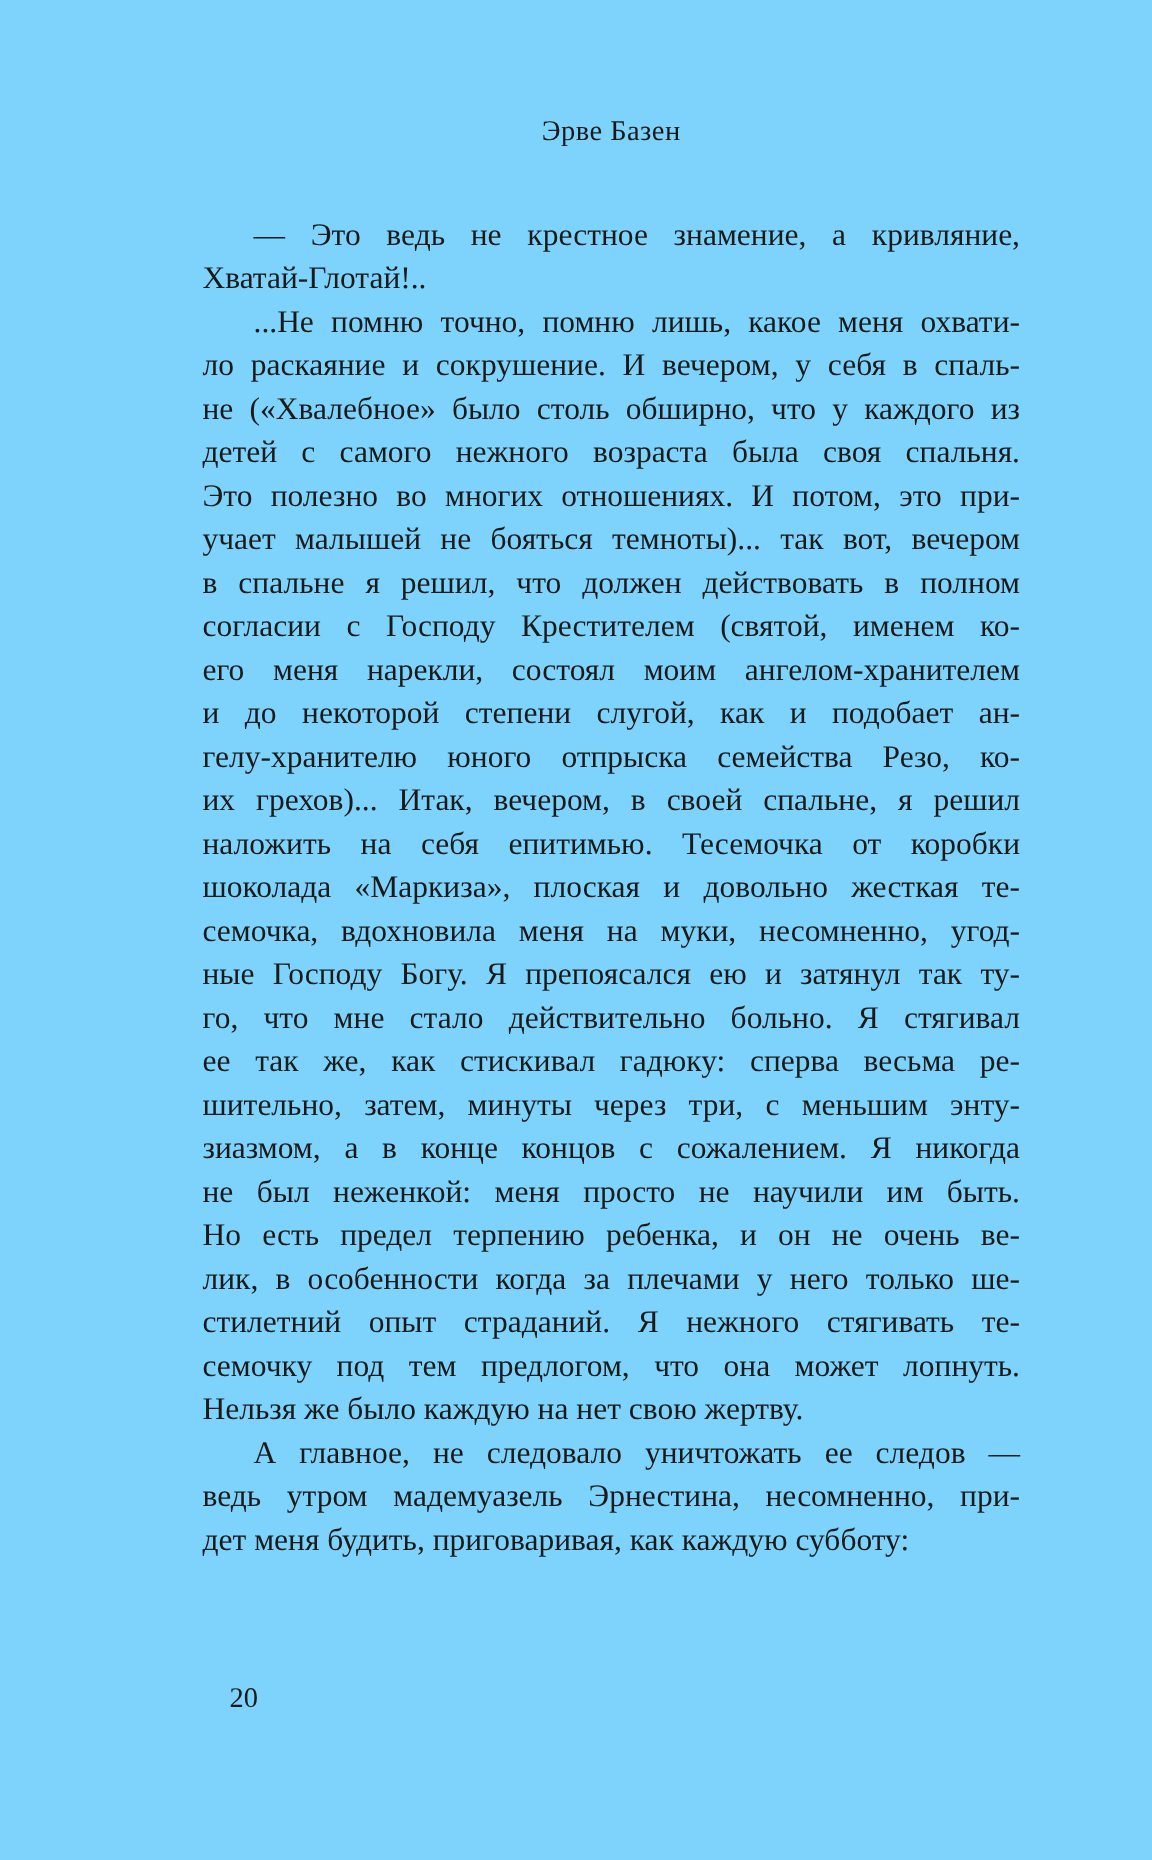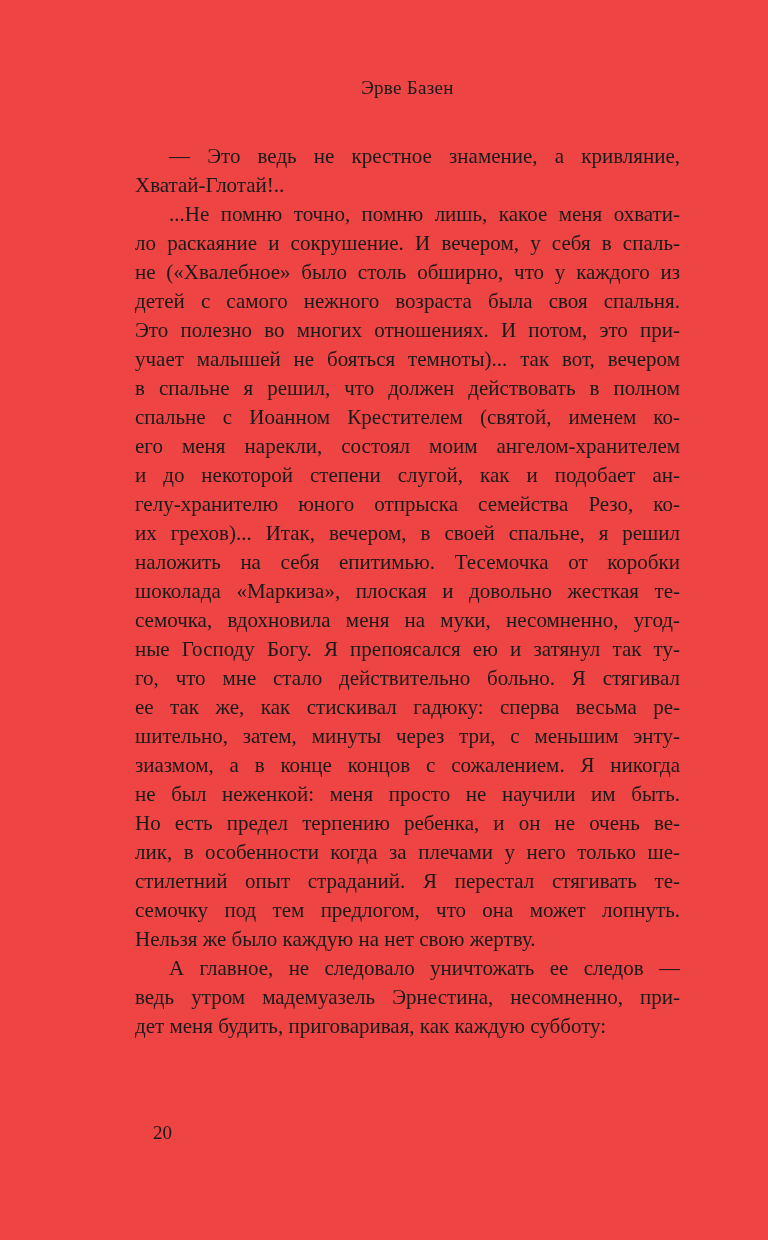--- a/index.html
+++ b/index.html
@@ -4,21 +4,21 @@
 <style>
   html, body {
     margin: 0;
     padding: 0;
     background: #ffffff;
   }
   .page {
     position: relative;
     width: 768px;
     height: 1240px;
-    background: #ef4444;
+    background: #7dd3fc;
     box-sizing: border-box;
     padding: 78px 88px 0 135px;
     font-family: "Liberation Serif", "DejaVu Serif", serif;
     color: #1a1a1a;
     overflow: hidden;
   }
   .running-head {
     text-align: center;
     font-size: 19px;
     line-height: 20px;
@@ -70,37 +70,37 @@
         <div class="line last">Хватай-Глотай!..</div>
       </div>
       <div class="paragraph">
         <div class="line first">...Не помню точно, помню лишь, какое меня охвати-</div>
         <div class="line">ло раскаяние и сокрушение. И вечером, у себя в спаль-</div>
         <div class="line">не («Хвалебное» было столь обширно, что у каждого из</div>
         <div class="line">детей с самого нежного возраста была своя спальня.</div>
         <div class="line">Это полезно во многих отношениях. И потом, это при-</div>
         <div class="line">учает малышей не бояться темноты)... так вот, вечером</div>
         <div class="line">в спальне я решил, что должен действовать в полном</div>
-        <div class="line">спальне с Иоанном Крестителем (святой, именем ко-</div>
+        <div class="line">согласии с Господу Крестителем (святой, именем ко-</div>
         <div class="line">его меня нарекли, состоял моим ангелом-хранителем</div>
         <div class="line">и до некоторой степени слугой, как и подобает ан-</div>
         <div class="line">гелу-хранителю юного отпрыска семейства Резо, ко-</div>
         <div class="line">их грехов)... Итак, вечером, в своей спальне, я решил</div>
         <div class="line">наложить на себя епитимью. Тесемочка от коробки</div>
         <div class="line">шоколада «Маркиза», плоская и довольно жесткая те-</div>
         <div class="line">семочка, вдохновила меня на муки, несомненно, угод-</div>
         <div class="line">ные Господу Богу. Я препоясался ею и затянул так ту-</div>
         <div class="line">го, что мне стало действительно больно. Я стягивал</div>
         <div class="line">ее так же, как стискивал гадюку: сперва весьма ре-</div>
         <div class="line">шительно, затем, минуты через три, с меньшим энту-</div>
         <div class="line">зиазмом, а в конце концов с сожалением. Я никогда</div>
         <div class="line">не был неженкой: меня просто не научили им быть.</div>
         <div class="line">Но есть предел терпению ребенка, и он не очень ве-</div>
         <div class="line">лик, в особенности когда за плечами у него только ше-</div>
-        <div class="line">стилетний опыт страданий. Я перестал стягивать те-</div>
+        <div class="line">стилетний опыт страданий. Я нежного стягивать те-</div>
         <div class="line">семочку под тем предлогом, что она может лопнуть.</div>
         <div class="line last">Нельзя же было каждую на нет свою жертву.</div>
       </div>
       <div class="paragraph">
         <div class="line first">А главное, не следовало уничтожать ее следов —</div>
         <div class="line">ведь утром мадемуазель Эрнестина, несомненно, при-</div>
         <div class="line last">дет меня будить, приговаривая, как каждую субботу:</div>
       </div>
     </div>
 

